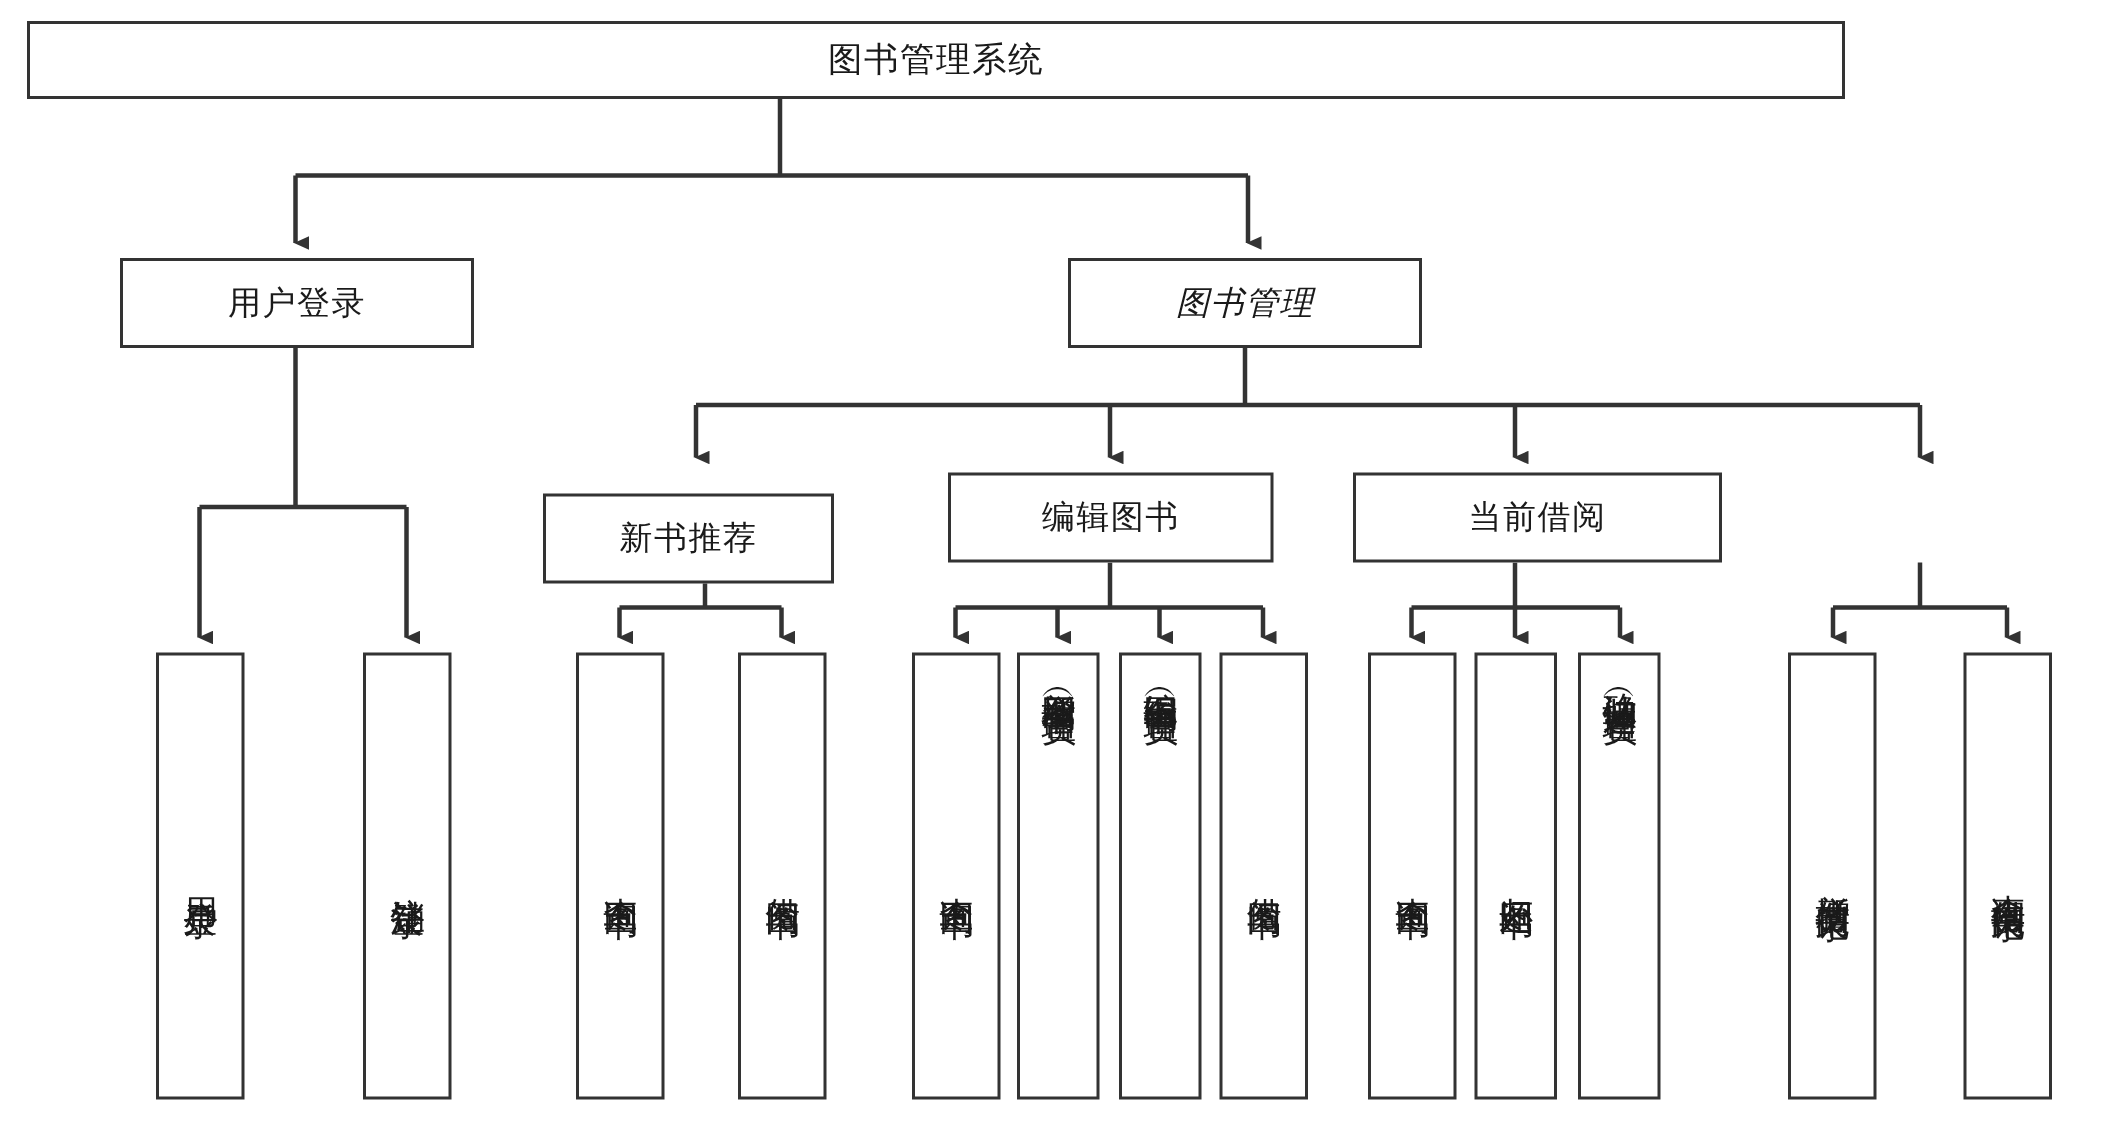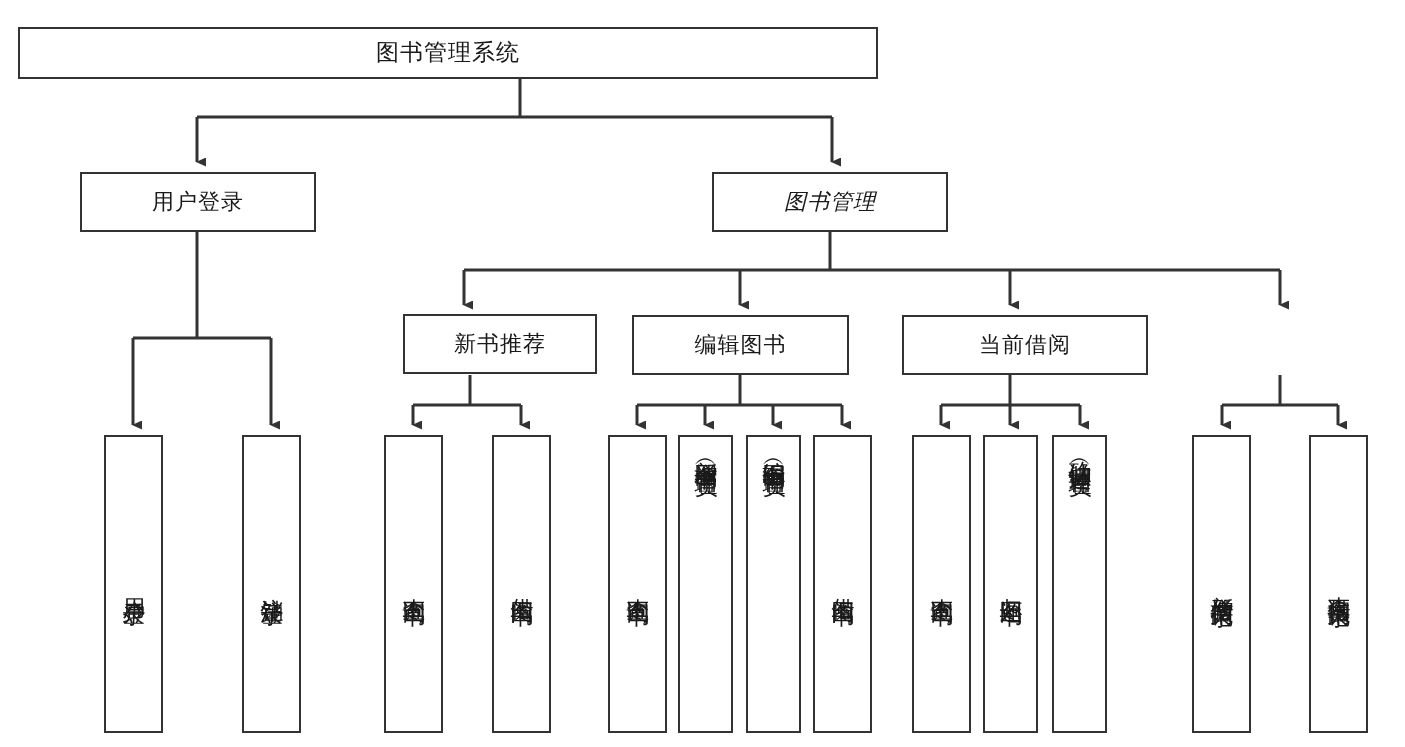--- a/index.html
+++ b/index.html
@@ -35,21 +35,21 @@
     justify-content: center;
     color: #1a1a1a;
   }
   .node .label {
     display: block;
     text-align: center;
     line-height: 1.28;
     letter-spacing: 1px;
   }
   .node.root {
-    left: 18px; top: 14px; width: 860px; height: 52px; margin-top: 13px;
+    left: 18px; top: 14px; width: 1212px; height: 52px;
   }
   .node.root .label { font-size: 23px; }
 
   .node.lvl1 {
     height: 60px;
   }
   .node.lvl1 .label { font-size: 22px; }
 
   .node.lvl2 {
     height: 60px;
@@ -145,21 +145,21 @@
     <span class="label">图书管理系统</span>
   </div>
 
   <div class="node lvl1" style="left:80px; top:172px; width:236px;">
     <span class="label">用户登录</span>
   </div>
   <div class="node lvl1" style="left:712px; top:172px; width:236px;font-style:italic;">
     <span class="label">图书管理</span>
   </div>
 
-  <div class="node lvl2" style="left:362px; top:314px; width:194px;margin-left:41px;">
+  <div class="node lvl2" style="left:362px; top:329px; width:194px;">
     <span class="label">新书推荐</span>
   </div>
   <div class="node lvl2" style="left:632px; top:315px; width:217px;">
     <span class="label">编辑图书</span>
   </div>
   <div class="node lvl2" style="left:902px; top:315px; width:246px;">
     <span class="label">当前借阅</span>
   </div>
 
   <div class="node leaf centered" style="left:104px; width:59px;">

